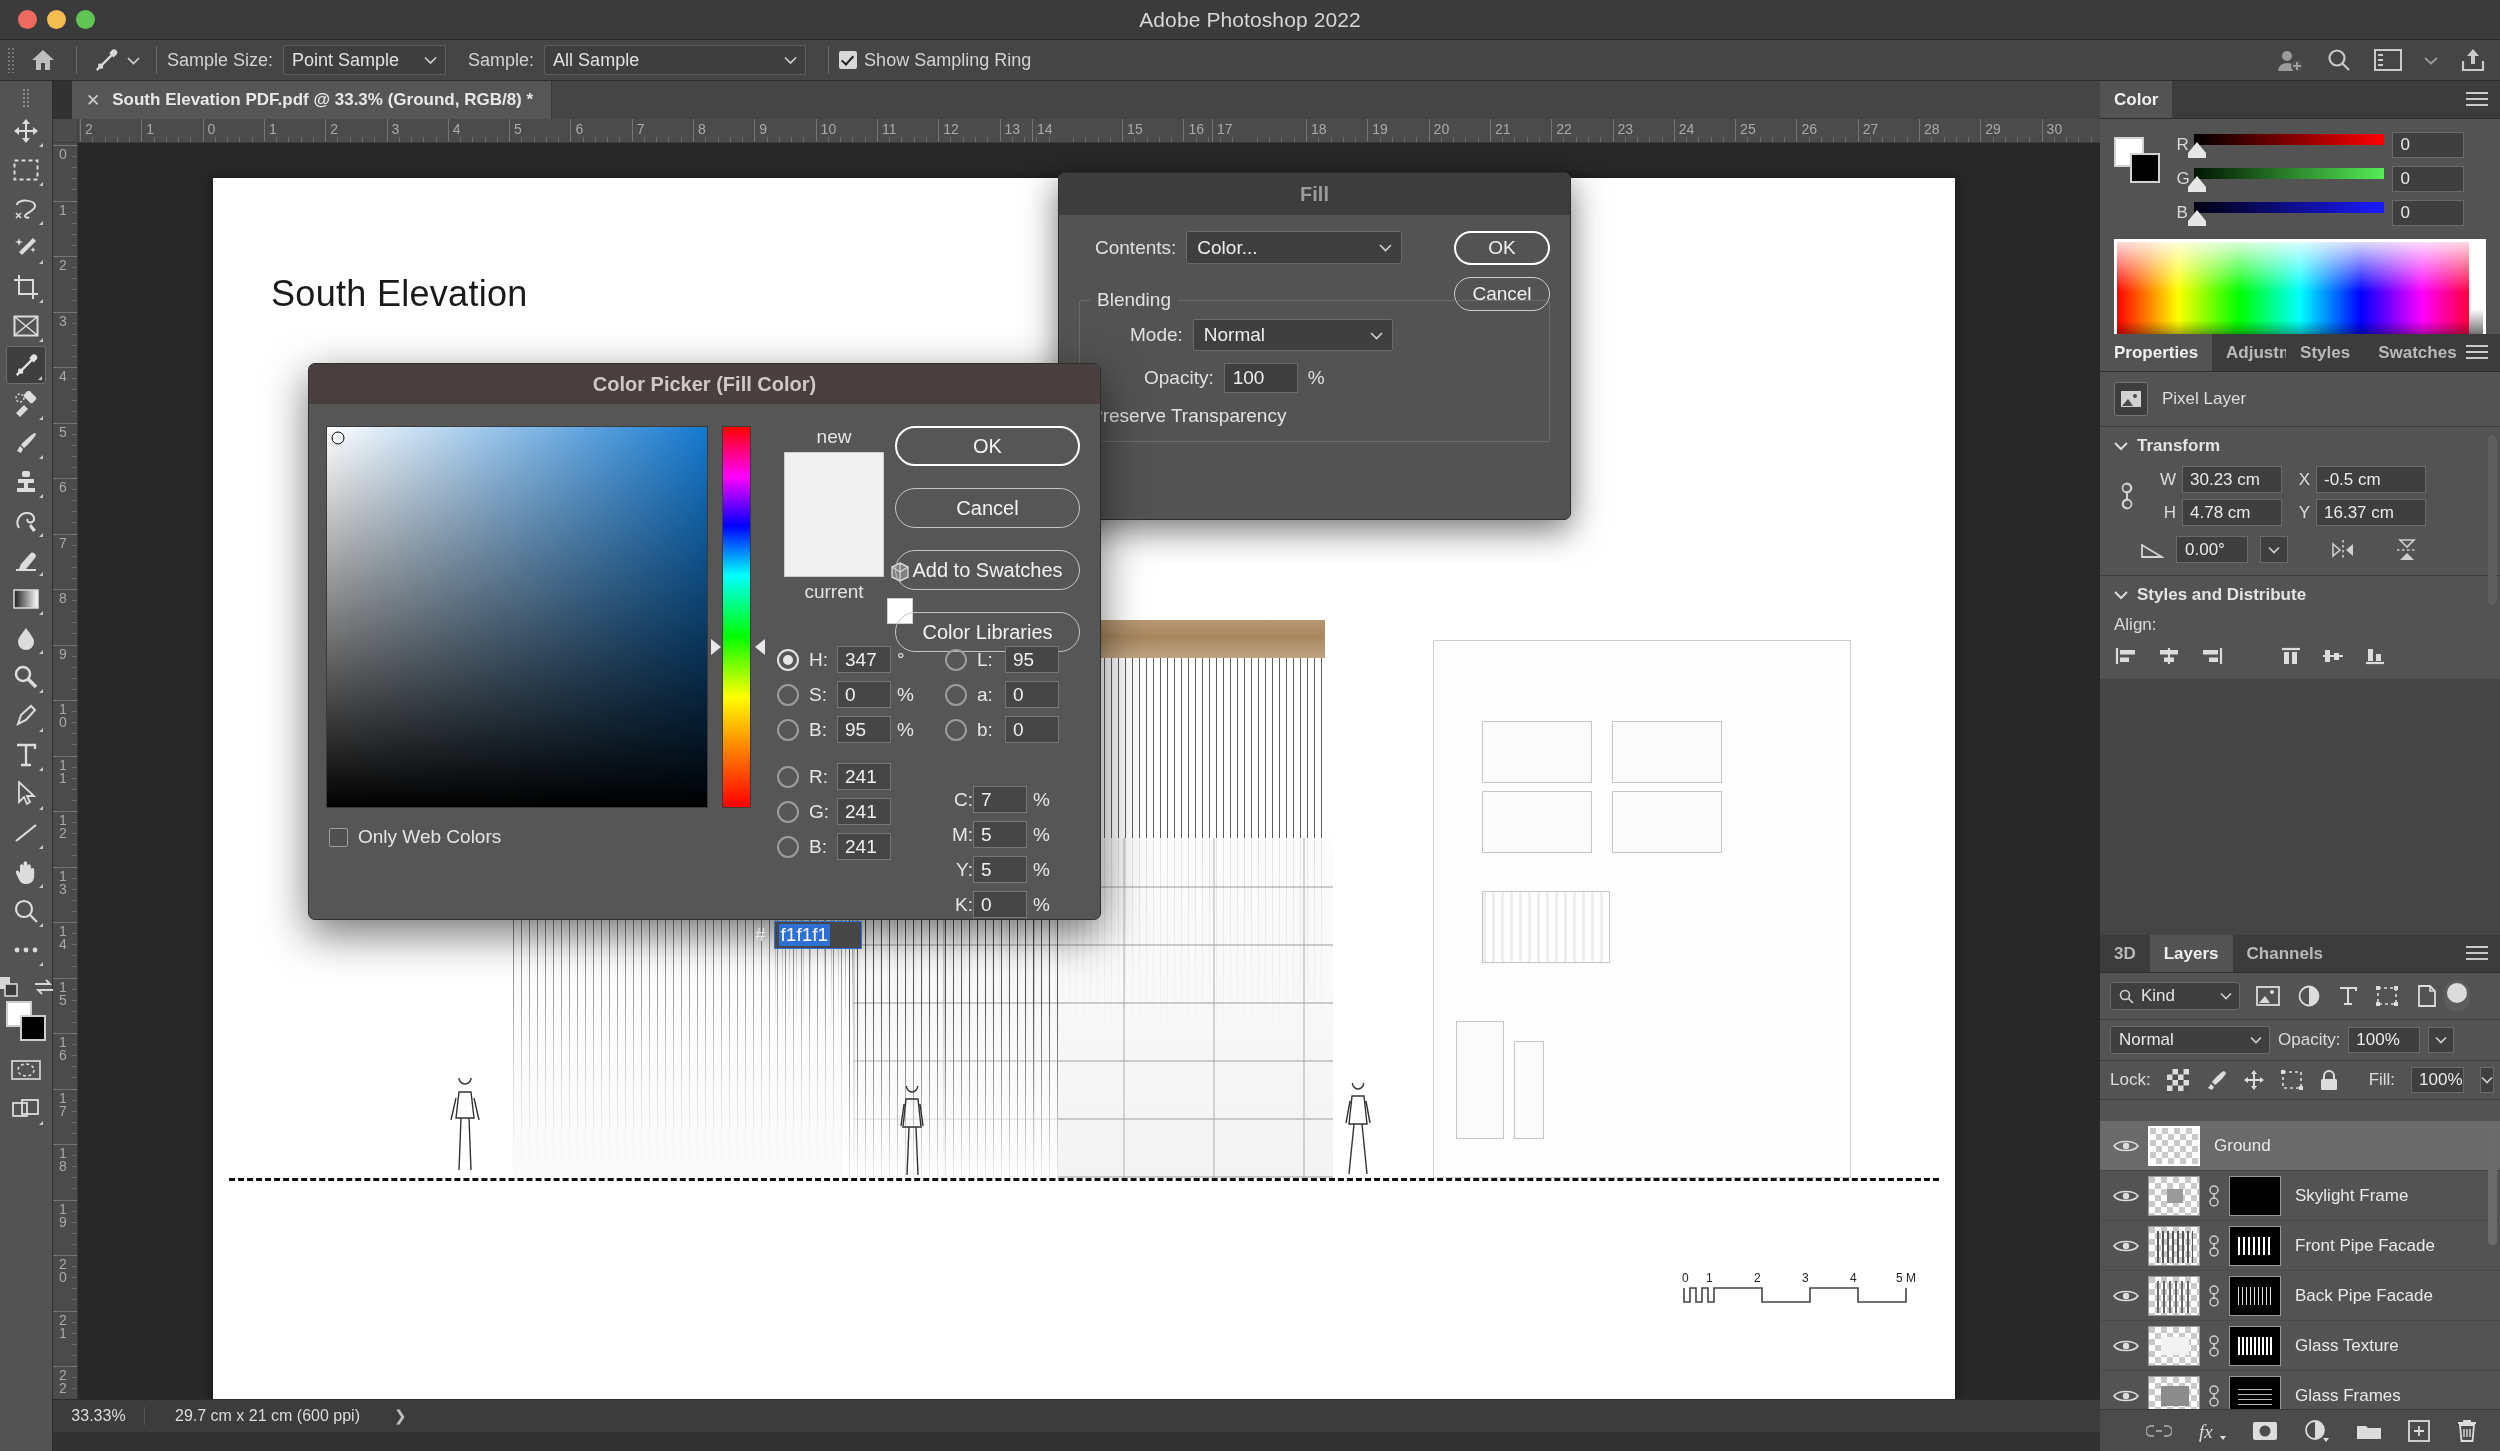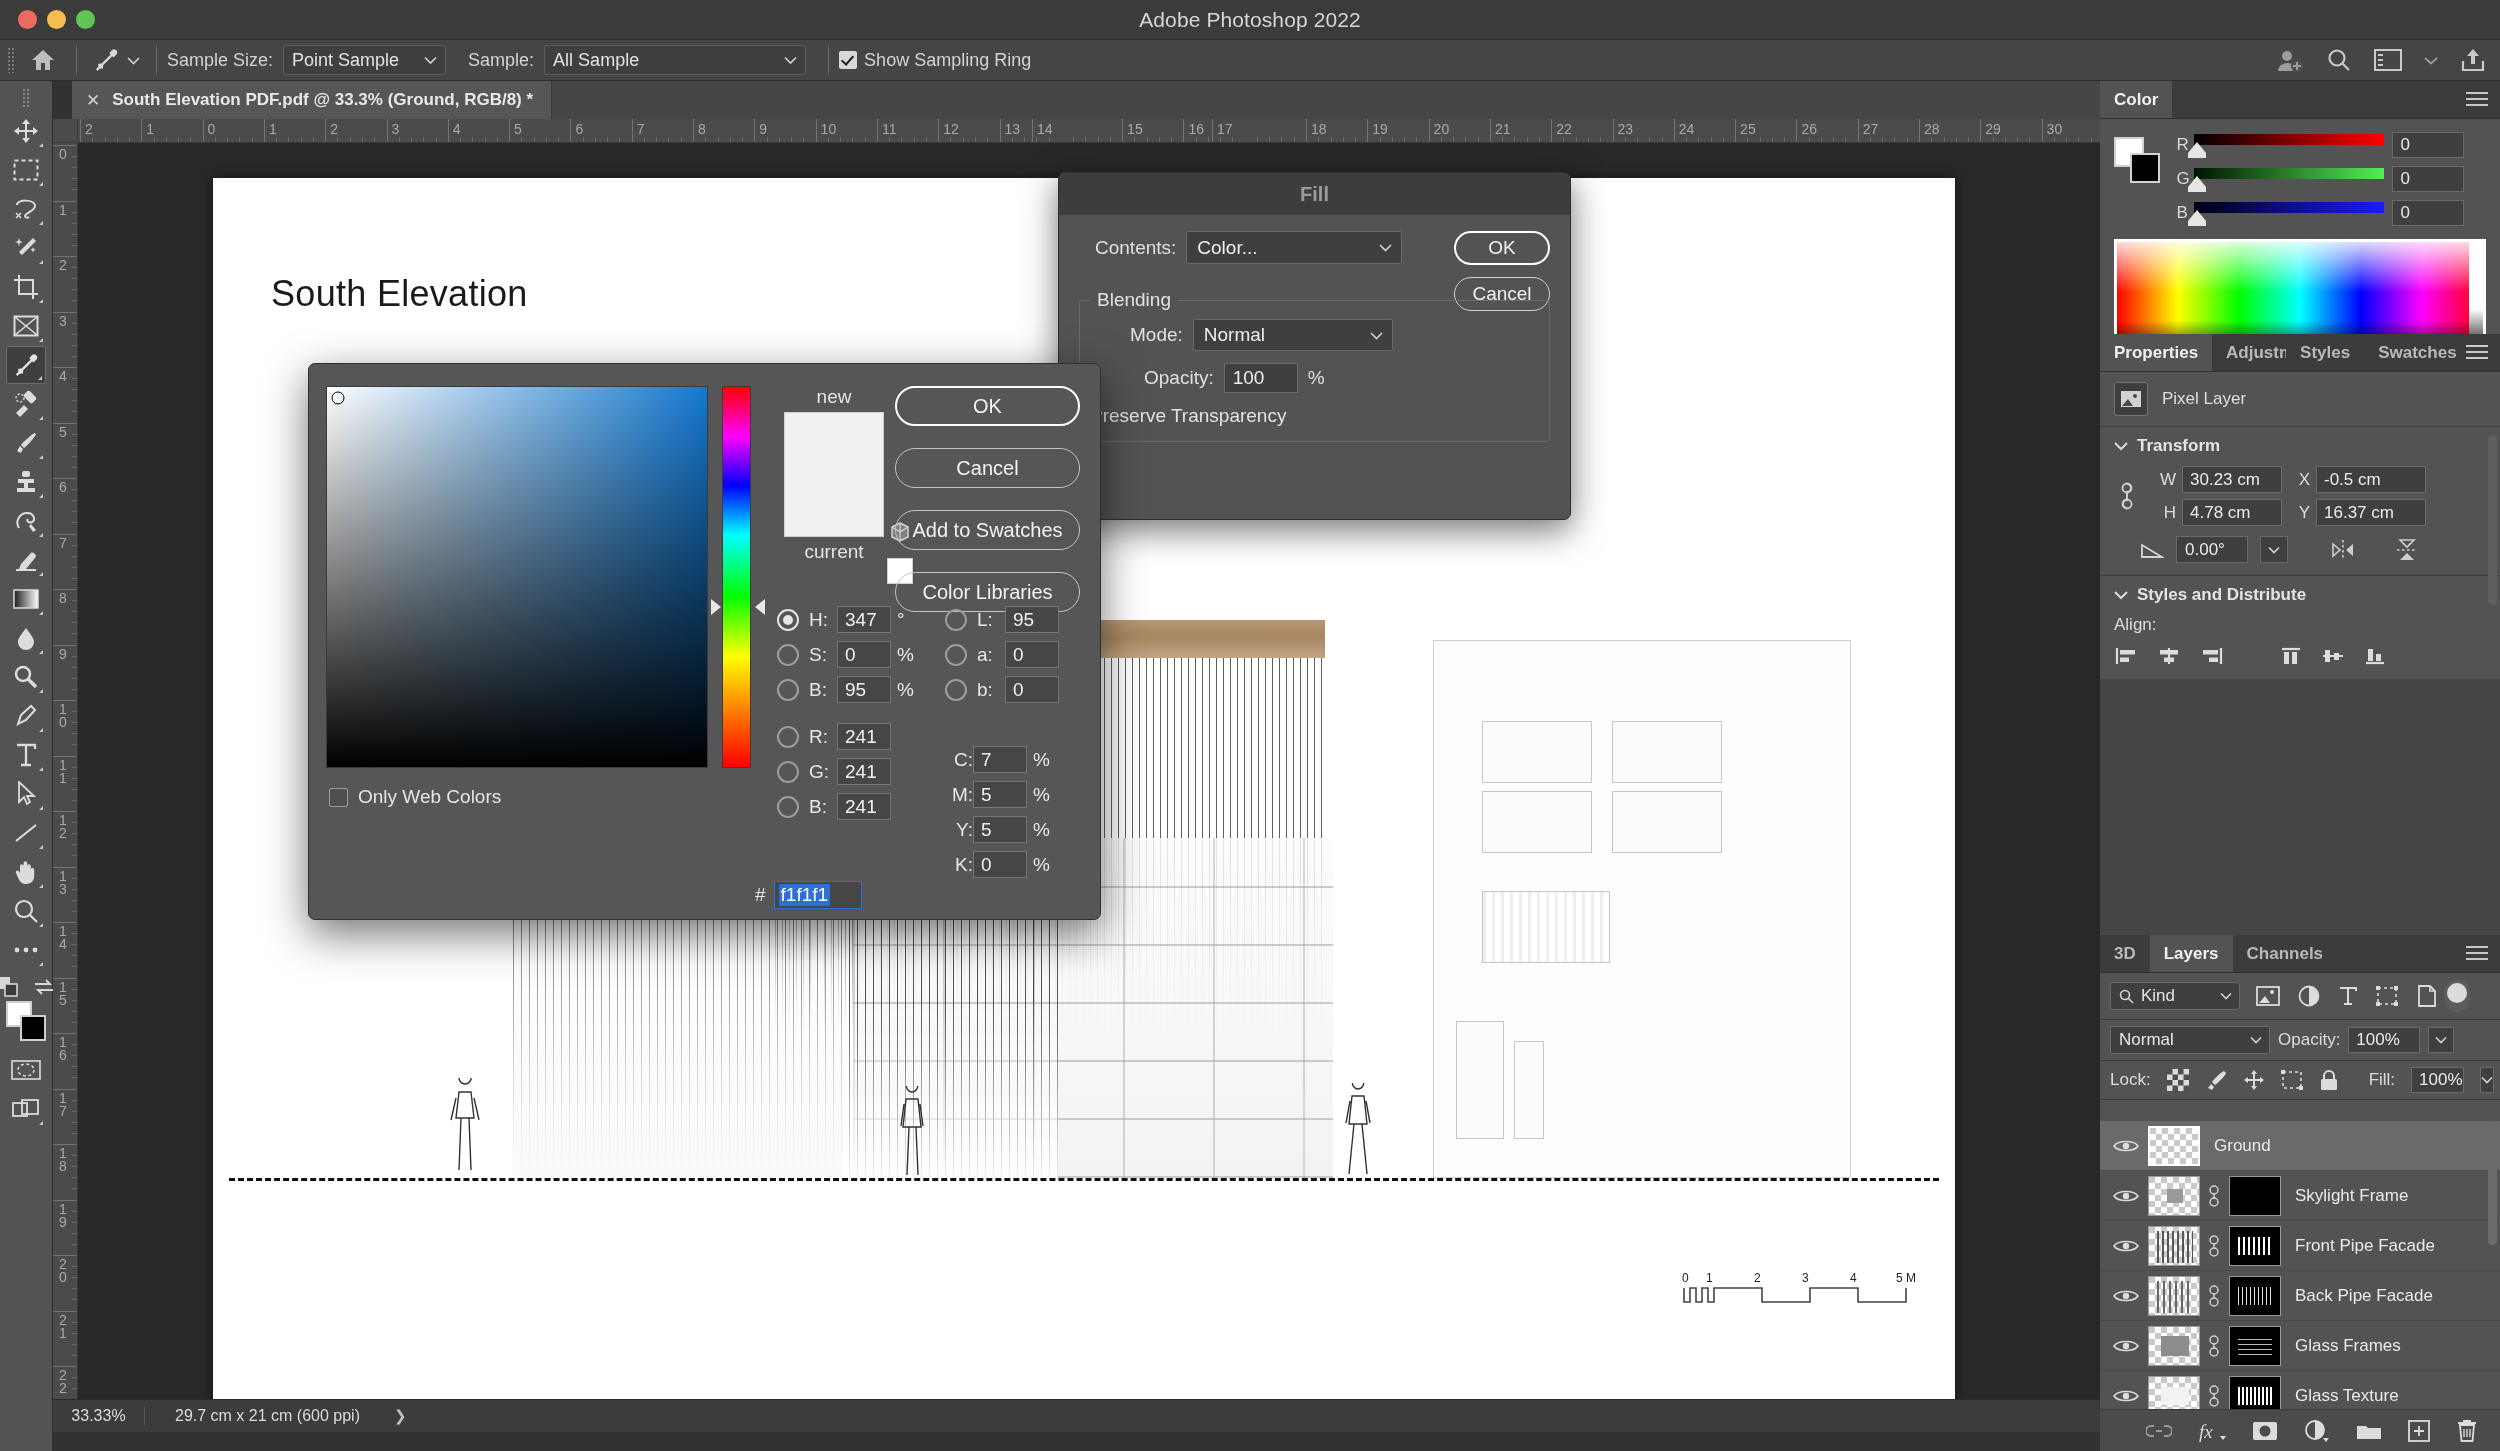--- a/index.html
+++ b/index.html
@@ -1522,55 +1522,55 @@
             <span class="lname">Back Pipe Facade</span>
           </div>
           <div class="layer-row">
             <span class="eye">
               <svg width="26" height="16" viewBox="0 0 26 16">
                 <path d="M1 8 C5 2 21 2 25 8 C21 14 5 14 1 8z" stroke="#dcdcdc" stroke-width="1.6" fill="none"></path>
                 <circle cx="13" cy="8" r="3.2" fill="#dcdcdc"></circle>
               </svg>
             </span>
             <span class="lthumb">
-              <span class="shape" style="left: 12px; top: 9px; width: 28px; height: 20px; background: rgb(140, 140, 140);"></span>
+              <span class="shape" style="left: 12px; top: 10px; width: 28px; height: 18px; background: rgb(242, 242, 242);"></span>
             </span>
             <span class="link-small">
               <svg width="14" height="24" viewBox="0 0 14 24">
                 <circle cx="7" cy="6" r="4" stroke="#cfcfcf" stroke-width="1.5" fill="none"></circle>
                 <circle cx="7" cy="18" r="4" stroke="#cfcfcf" stroke-width="1.5" fill="none"></circle>
                 <path d="M7 9 v6" stroke="#cfcfcf" stroke-width="1.5"></path>
               </svg>
             </span>
             <span class="mthumb">
-              <span style="position: absolute; left: 8px; top: 10px; width: 34px; height: 18px; background: repeating-linear-gradient(0deg, rgb(187, 187, 187) 0px, rgb(187, 187, 187) 1px, rgb(0, 0, 0) 1px, rgb(0, 0, 0) 5px);"></span>
-            </span>
-            <span class="lname">Glass Frames</span>
+              <span style="position: absolute; left: 8px; top: 10px; width: 34px; height: 18px; background: repeating-linear-gradient(90deg, rgb(255, 255, 255) 0px, rgb(255, 255, 255) 2px, rgb(0, 0, 0) 2px, rgb(0, 0, 0) 4px);"></span>
+            </span>
+            <span class="lname">Glass Texture</span>
           </div>
           <div class="layer-row">
             <span class="eye">
               <svg width="26" height="16" viewBox="0 0 26 16">
                 <path d="M1 8 C5 2 21 2 25 8 C21 14 5 14 1 8z" stroke="#dcdcdc" stroke-width="1.6" fill="none"></path>
                 <circle cx="13" cy="8" r="3.2" fill="#dcdcdc"></circle>
               </svg>
             </span>
             <span class="lthumb">
-              <span class="shape" style="left: 12px; top: 10px; width: 28px; height: 18px; background: rgb(242, 242, 242);"></span>
+              <span class="shape" style="left: 12px; top: 9px; width: 28px; height: 20px; background: rgb(140, 140, 140);"></span>
             </span>
             <span class="link-small">
               <svg width="14" height="24" viewBox="0 0 14 24">
                 <circle cx="7" cy="6" r="4" stroke="#cfcfcf" stroke-width="1.5" fill="none"></circle>
                 <circle cx="7" cy="18" r="4" stroke="#cfcfcf" stroke-width="1.5" fill="none"></circle>
                 <path d="M7 9 v6" stroke="#cfcfcf" stroke-width="1.5"></path>
               </svg>
             </span>
             <span class="mthumb">
-              <span style="position: absolute; left: 8px; top: 10px; width: 34px; height: 18px; background: repeating-linear-gradient(90deg, rgb(255, 255, 255) 0px, rgb(255, 255, 255) 2px, rgb(0, 0, 0) 2px, rgb(0, 0, 0) 4px);"></span>
-            </span>
-            <span class="lname">Glass Texture</span>
+              <span style="position: absolute; left: 8px; top: 10px; width: 34px; height: 18px; background: repeating-linear-gradient(0deg, rgb(187, 187, 187) 0px, rgb(187, 187, 187) 1px, rgb(0, 0, 0) 1px, rgb(0, 0, 0) 5px);"></span>
+            </span>
+            <span class="lname">Glass Frames</span>
           </div>
         </div>
 
       <div class="layers-footer">
         <span>
           <svg width="26" height="16" viewBox="0 0 26 16">
               <path d="M10 8 H16 M8 3 H5 a5 5 0 0 0 0 10 h3 M18 3 h3 a5 5 0 0 1 0 10 h-3" stroke="#9a9a9a" stroke-width="2" fill="none"></path>
             </svg>
         </span>
         <span>
@@ -1644,20 +1644,21 @@
           <span class="fill-lab">Opacity:</span>
           <span class="op-in">100</span>
           <span class="fill-lab">%</span>
         </div>
         <div class="pres-row">Preserve Transparency</div>
       </div>
     </div>
   </div>
 
   <div class="cp-dialog">
+    <div class="cp-title">Color Picker (Fill Color)</div>
     <div class="cp-body">
       <div class="cp-field">
         <div class="cp-field-inner"></div>
         <div class="cp-marker"></div>
       </div>
       <div class="cp-hue"></div>
       <div class="cp-hue-ar-l"></div>
       <div class="cp-hue-ar-r"></div>
 
       <div class="cp-newcur">

